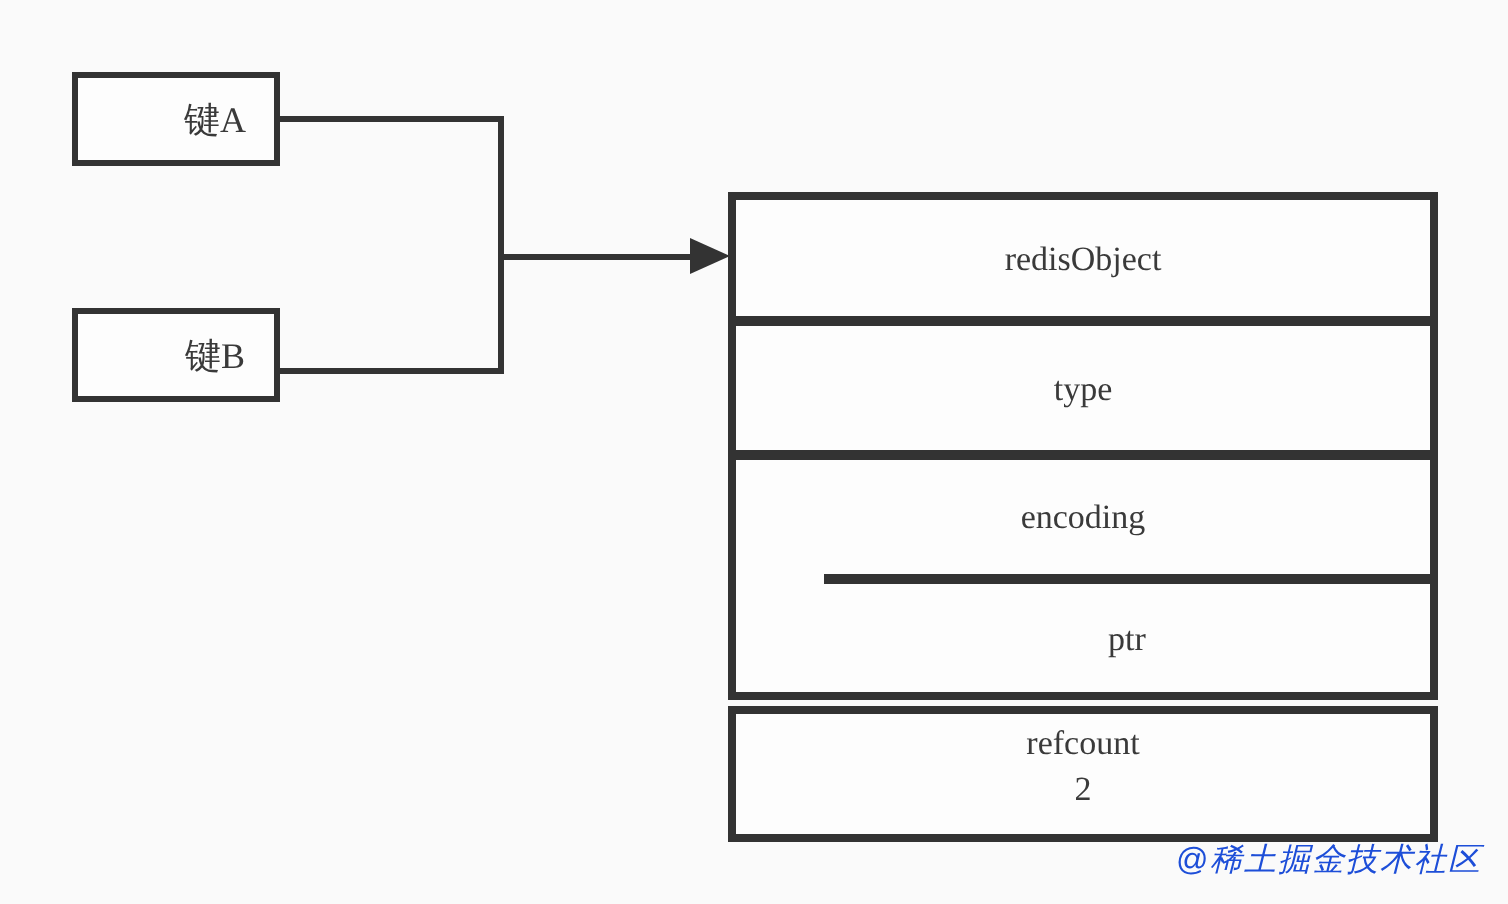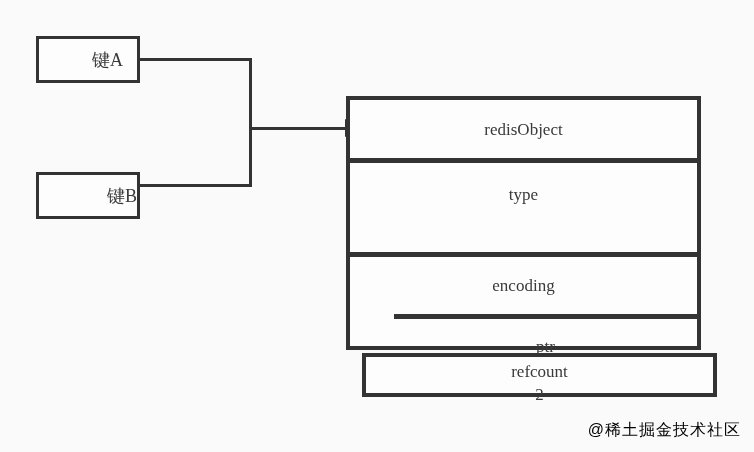--- a/index.html
+++ b/index.html
@@ -24,21 +24,21 @@
     border: 3px solid #333333;
     background: #fdfdfd;
     box-sizing: border-box;
     display: flex;
     align-items: center;
     justify-content: center;
     font-size: 18px;
     padding-left: 39px;
   }
   .keybox-a { left: 36px; top: 36px; }
-  .keybox-b { left: 36px; top: 172px; justify-content: flex-end; }
+  .keybox-b { left: 36px; top: 154px; }
 
   
   .h-line, .v-line {
     position: absolute;
     background: #333333;
   }
   .h-line { height: 3px; }
   .v-line { width: 3px; }
   .line-a   { left: 140px; top: 58px;  width: 112px; }
   .line-b   { left: 140px; top: 184px; width: 112px; }
@@ -49,54 +49,55 @@
     left: 345px; top: 119px;
     width: 0; height: 0;
     border-top: 9px solid transparent;
     border-bottom: 9px solid transparent;
     border-left: 20px solid #333333;
   }
 
   
   .obj-group {
     position: absolute;
-    left: 346px;
+    left: 364px;
     width: 355px;
     border: 4px solid #333333;
     background: #fdfdfd;
     box-sizing: border-box;
   }
   .obj-main { top: 96px;  height: 254px; }
-  .obj-ref  { top: 353px; height: 44px; margin-left: 16px; }
+  .obj-ref  { top: 353px; height: 68px; }
   .obj-row {
     display: flex;
     flex-direction: column;
     align-items: center;
     justify-content: center;
     font-size: 17px;
     line-height: 23px;
     text-align: center;
   }
   .obj-main .obj-row + .obj-row { border-top: 5px solid #333333; }
   .row-1 { height: 58px; }
   .row-2 { height: 62px; }
-  .row-3 { height: 57px; margin-top: 27px; }
+  .row-3 { height: 57px; }
   .row-4 { height: 54px; margin-left: 44px; }
   .obj-ref .obj-row { height: 52px; }
   .row-line:empty { display: none; }
 
   
   .watermark {
     position: absolute;
     right: 13px;
     top: 420px;
     font-size: 16px;
     letter-spacing: 1px;
-    color: #000000;
+    color: #1d4ed8;
     font-family: "Liberation Sans", "DejaVu Sans", sans-serif;
+    font-style: italic;
   }
 </style>
 </head>
 <body>
 
 <div class="canvas">
 
   <div class="keybox keybox-a">
     <span>键A</span>
   </div>

